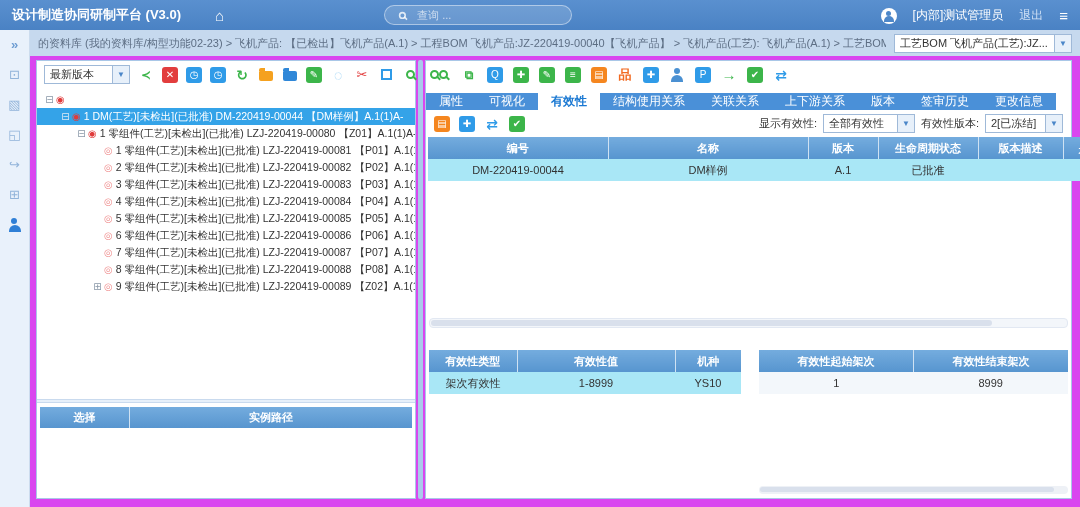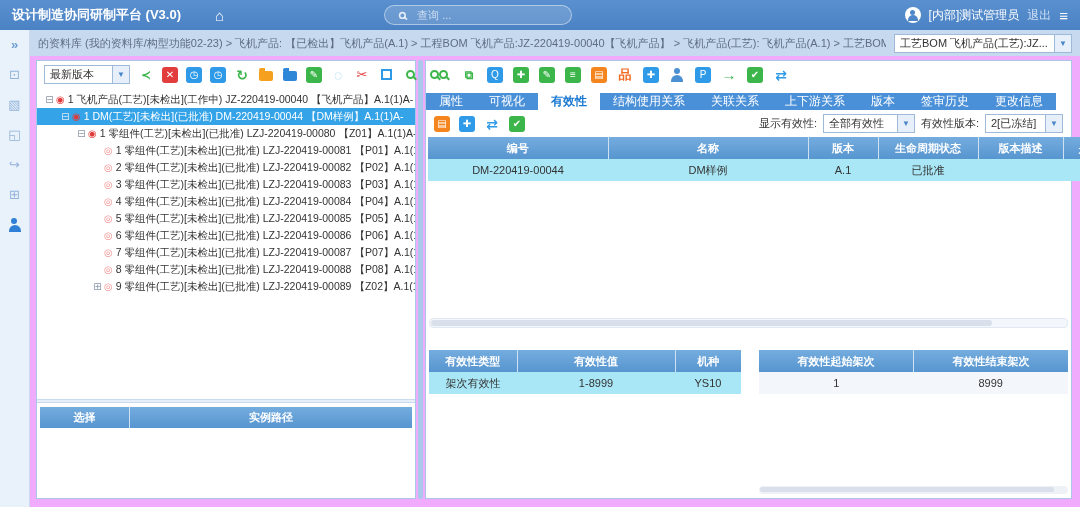--- a/index.html
+++ b/index.html
@@ -1,26 +1,26 @@
 <!DOCTYPE html>
 <html><head>
 <meta charset="utf-8">
 <style>
   * { margin:0; padding:0; box-sizing:border-box; }
   html,body { width:1080px; height:507px; overflow:hidden; }
   body { font-family:"Liberation Sans","DejaVu Sans",sans-serif; font-size:12px; color:#333; }
-  .app { width:1080px; height:507px; display:flex; flex-direction:column; background:#f0abfc; }
+  .app { width:1080px; height:507px; display:flex; flex-direction:column; background:#d946ef; }
 
   
   .topbar { height:30px; background:linear-gradient(#5a90cf,#4a82c4); display:flex; align-items:center; padding:0 12px; gap:10px; flex:0 0 30px; }
   .topbar .title { color:#fff; font-size:13px; font-weight:bold; white-space:nowrap; }
   .topbar .home { color:#fff; font-size:15px; margin-left:24px; cursor:pointer; }
   .search { width:188px; height:20px; border:1px solid rgba(255,255,255,.45); border-radius:11px; background:rgba(255,255,255,.15); display:flex; align-items:center; padding:0 9px; gap:7px; margin-left:150px; cursor:text; }
   .search .ph { color:rgba(255,255,255,.65); font-size:11px; }
-  .usercluster { margin-left:auto; display:flex; align-items:flex-start; gap:8px; }
+  .usercluster { margin-left:auto; display:flex; align-items:flex-end; gap:16px; }
   .person { position:relative; width:16px; height:16px; border-radius:50%; background:#fff; display:inline-block; }
   .person::before { content:""; position:absolute; top:3px; left:5.5px; width:5px; height:5px; border-radius:50%; background:#4d87c9; }
   .person::after { content:""; position:absolute; bottom:2px; left:3px; width:10px; height:6px; border-radius:5px 5px 0 0; background:#4d87c9; }
   .uname { color:#fff; font-size:12px; }
   .logout { color:#cfe0f5; font-size:12px; cursor:pointer; }
   .menu { color:#fff; font-size:15px; font-weight:bold; cursor:pointer; }
 
   
   .shell { flex:1; display:flex; min-height:0; }
   .sidebar { width:30px; background:#e9f1fb; border-right:1px solid #ccdcee; display:flex; flex-direction:column; align-items:center; padding-top:8px; gap:17px; }
@@ -190,21 +190,20 @@
               </span>
             <span class="ic mag-green">
                 <span class="mag"></span>
               </span>
           </div>
 
           <div class="tree">
             <div class="trow" style="padding-left:6px">
               <span class="exp">⊟</span>
               <span class="node red">◉</span>
-              <span>1 飞机产品(工艺)[未检出](工作中) JZ-220419-00040 【飞机产品】A.1(1)A-</span>
             </div>
             <div class="trow sel" style="padding-left:22px">
               <span class="exp" style="color:#dce9f5">⊟</span>
               <span class="node red">◉</span>
               <span>1 DM(工艺)[未检出](已批准) DM-220419-00044 【DM样例】A.1(1)A-</span>
             </div>
             <div class="trow" style="padding-left:38px">
               <span class="exp">⊟</span>
               <span class="node red">◉</span>
               <span>1 零组件(工艺)[未检出](已批准) LZJ-220419-00080 【Z01】A.1(1)A-220</span>

